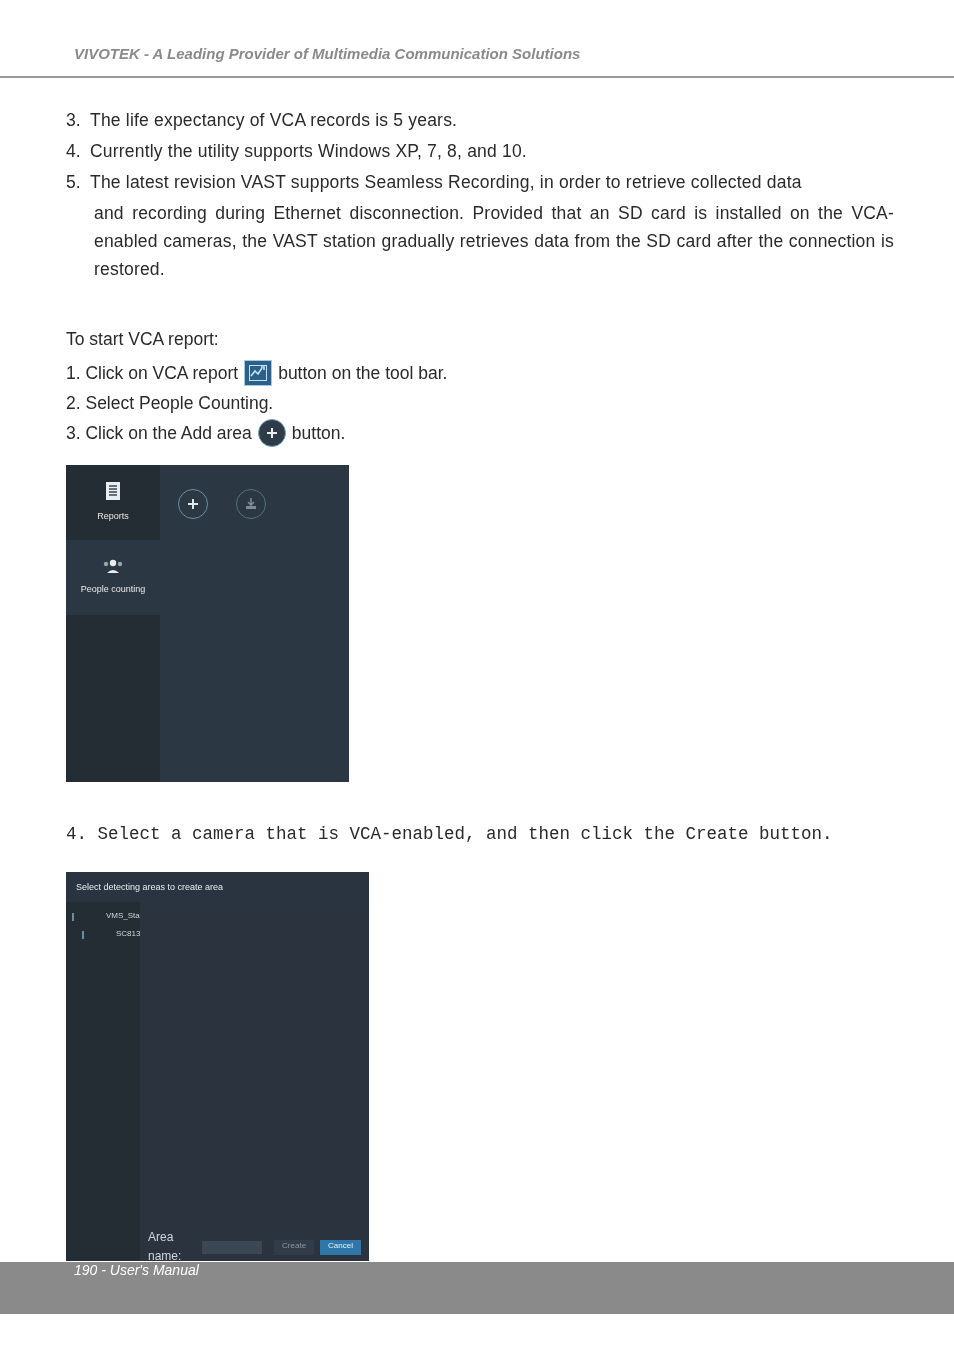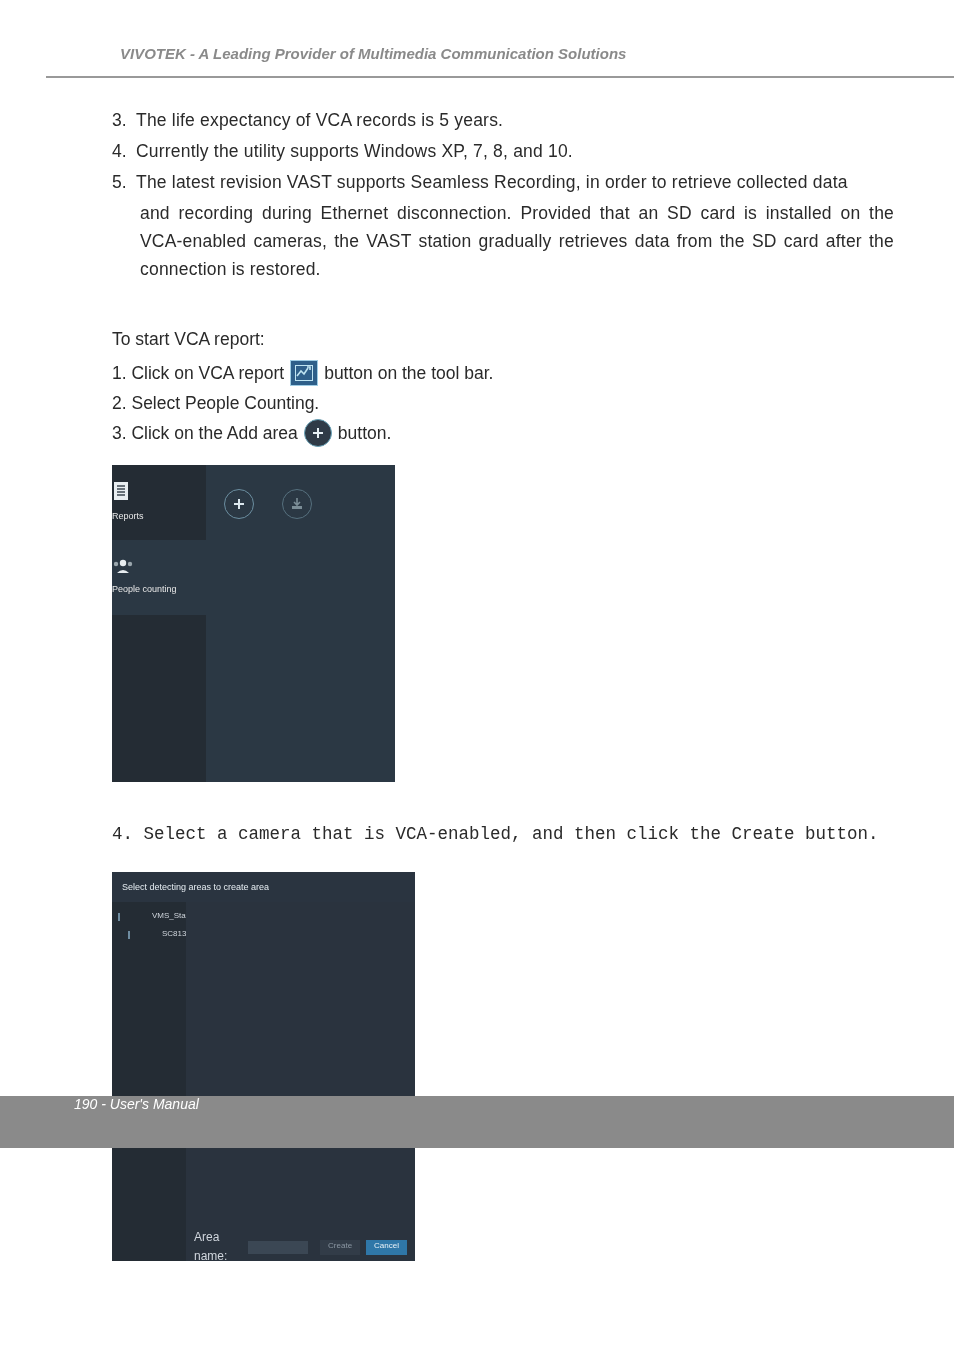--- a/index.html
+++ b/index.html
@@ -1,17 +1,17 @@
 <!DOCTYPE html>
 <html><head>
 <meta charset="utf-8">
 <style>
   * { margin: 0; padding: 0; box-sizing: border-box; }
   html, body { width: 954px; height: 1350px; background: #fff; font-family: "Segoe UI", Arial, sans-serif; }
-  .page { width: 954px; height: 1148px; background: #fff; position: relative; padding-left: 46px; }
+  .page { width: 954px; height: 1314px; background: #fff; position: relative; }
   .header-band {
     height: 78px;
     border-bottom: 2px solid #999;
     padding: 0 0 0 74px;
     display: flex;
     align-items: flex-end;
   }
   .header-text {
     color: #8a8a8a;
     font-style: italic;
@@ -52,21 +52,21 @@
   .shot1 {
     width: 283px; height: 317px; background: #2f3944;
     margin-top: 18px; display: flex;
   }
   .shot1-left {
     width: 94px; background: #242c34;
     display: flex; flex-direction: column;
   }
   .s1-tile {
     height: 75px; display: flex; flex-direction: column;
-    justify-content: center; gap: 8px;
+    align-items: center; justify-content: center; gap: 8px;
     color: #e8e8e8; font-size: 9px;
   }
   .s1-tile.active { background: #2b3844; }
   .s1-body {
     flex: 1; background: #2b3844;
     padding: 24px 0 0 18px;
     display: flex; gap: 28px; align-items: flex-start;
   }
   .s1-btn {
     width: 30px; height: 30px; border-radius: 50%;

